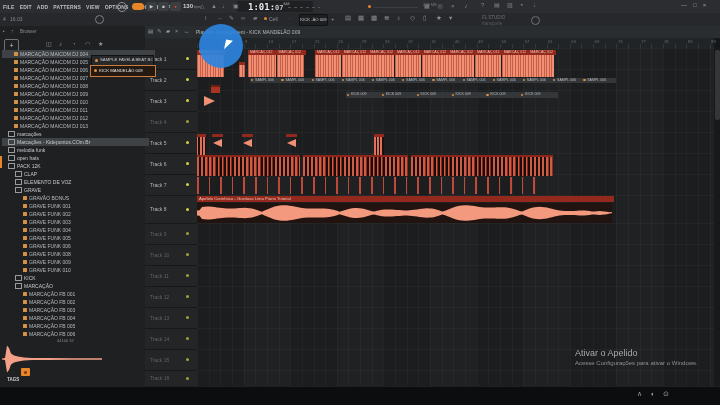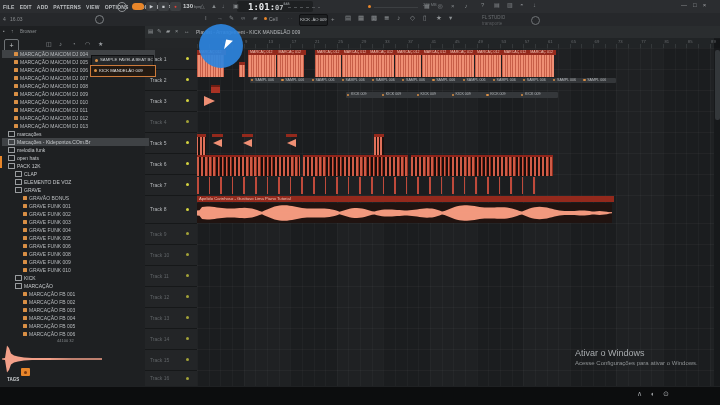--- a/index.html
+++ b/index.html
@@ -152,21 +152,21 @@
   <div class="abs" id="plcorner"></div>
   <div class="abs" id="ruler"></div>
   <div class="abs" id="headers"></div>
   <div class="abs" id="content"></div>
   <div class="abs" id="vscroll"></div>
   <div class="abs" id="vthumb"></div>
 
   <div class="abs" id="circle"></div>
   <div class="abs" id="cursor"></div>
 
-  <div class="abs" id="wm1">Ativar o Windows</div>
+  <div class="abs" id="wm1">Ativar o Apelido</div>
   <div class="abs" id="wm2">Acesse Configurações para ativar o Windows.</div>
 
   <div class="abs" id="taskbar"></div>
   <div class="tb" id="tb1"></div>
   <div class="tb" id="tb2"></div>
   <div class="tb" id="tbfl"></div>
   <div class="tb" id="tbdoc"></div>
   <div class="tb" id="tbobs">
       <div></div>
     </div>

